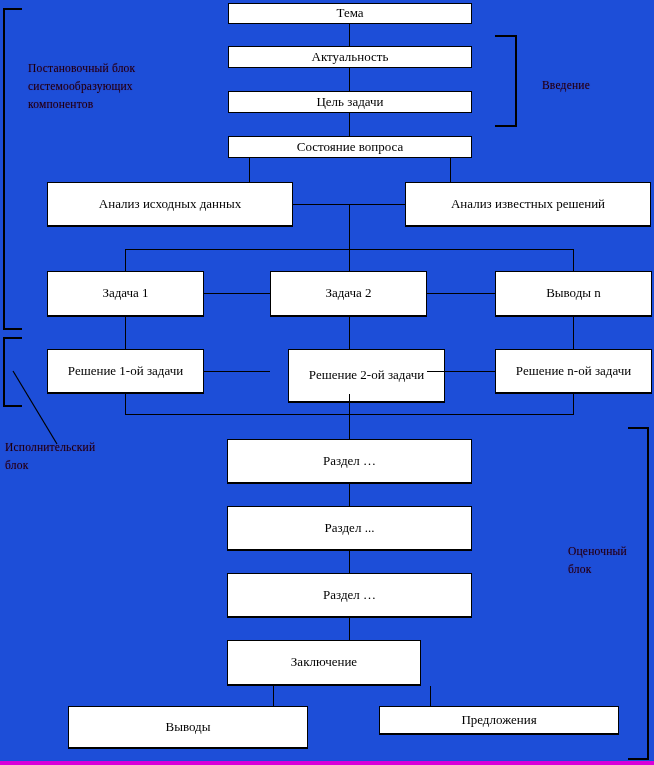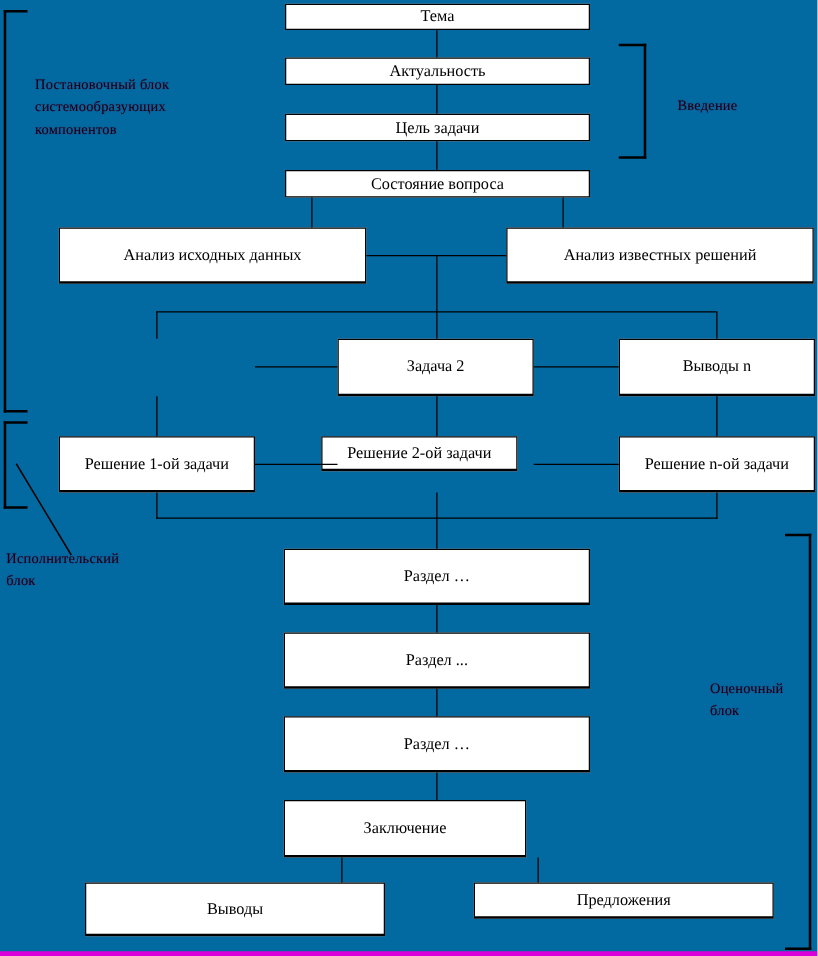--- a/index.html
+++ b/index.html
@@ -1,18 +1,18 @@
 <!DOCTYPE html>
 <html><head>
 <meta charset="utf-8">
 <style>
   html,body{margin:0;padding:0;background:#fff;}
   #canvas{
     position:relative;width:654px;height:765px;overflow:hidden;
-    background:#0369a1;
+    background:#1d4ed8;
     font-family:"Liberation Serif","DejaVu Serif",serif;
   }
   .box{
     position:absolute;background:#FFFFFF;
     border:1px solid #000;border-bottom-width:2px;
     display:flex;align-items:center;justify-content:center;
     font-size:13px;color:#000;text-align:center;line-height:1.1;
     box-sizing:border-box;
   }
   .box.thin{border-bottom-width:1px;}
@@ -36,25 +36,26 @@
 <div id="canvas">
 
   <div class="box thin" style="left:228px;top:3px;width:244px;height:21px">Тема</div>
   <div class="box thin" style="left:228px;top:46px;width:244px;height:22px">Актуальность</div>
   <div class="box thin" style="left:228px;top:91px;width:244px;height:22px">Цель задачи</div>
   <div class="box thin" style="left:228px;top:136px;width:244px;height:22px">Состояние вопроса</div>
 
   <div class="box" style="left:47px;top:182px;width:246px;height:45px">Анализ исходных данных</div>
   <div class="box" style="left:405px;top:182px;width:246px;height:45px">Анализ известных решений</div>
 
+  <div class="box" style="left:47px;top:271px;width:157px;height:46px">Задача 1</div>
   <div class="box" style="left:270px;top:271px;width:157px;height:46px">Задача 2</div>
   <div class="box" style="left:495px;top:271px;width:157px;height:46px">Выводы n</div>
 
   <div class="box" style="left:47px;top:349px;width:157px;height:45px">Решение 1-ой задачи</div>
-  <div class="box" style="left:257px;top:349px;width:157px;height:28px">Решение 2-ой задачи</div>
+  <div class="box" style="left:288px;top:349px;width:157px;height:54px">Решение 2-ой задачи</div>
   <div class="box" style="left:495px;top:349px;width:157px;height:45px">Решение n-ой задачи</div>
 
   <div class="box" style="left:227px;top:439px;width:245px;height:45px">Раздел …</div>
   <div class="box" style="left:227px;top:506px;width:245px;height:45px">Раздел ...</div>
   <div class="box" style="left:227px;top:573px;width:245px;height:45px">Раздел …</div>
   <div class="box" style="left:227px;top:640px;width:194px;height:46px">Заключение</div>
 
   <div class="box" style="left:68px;top:706px;width:240px;height:43px">Выводы</div>
   <div class="box" style="left:379px;top:706px;width:240px;height:29px">Предложения</div>
 

